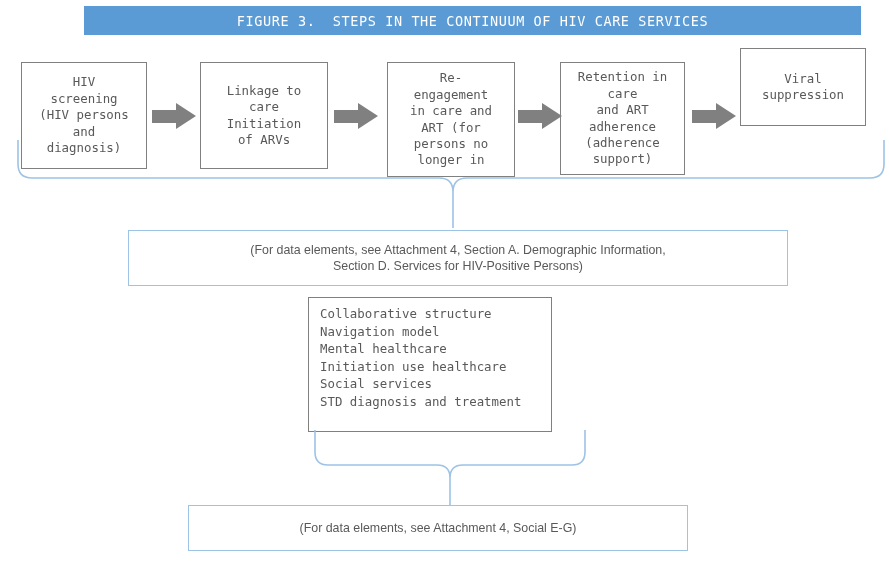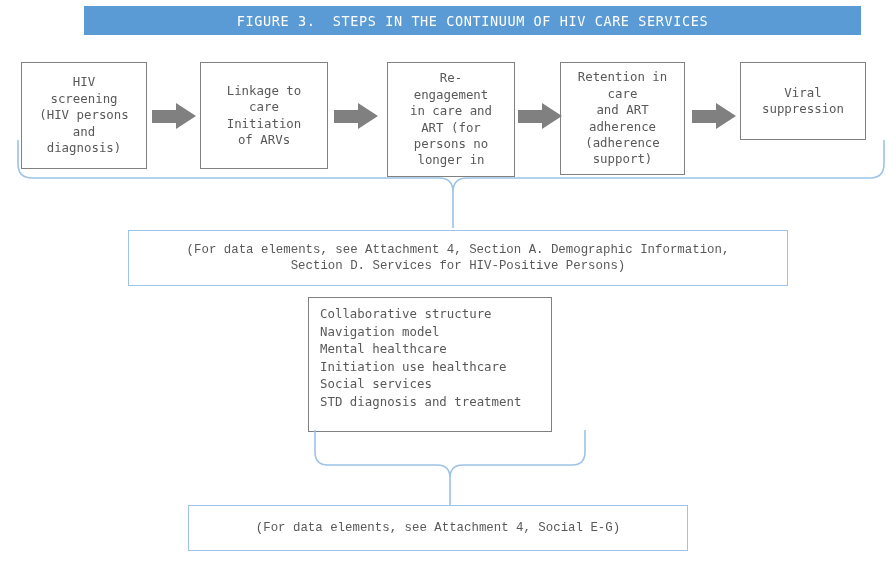--- a/index.html
+++ b/index.html
@@ -59,21 +59,21 @@
     line-height: 16.4px;
     color: #595959;
     white-space: pre-line;
     font-family: "DejaVu Sans Mono", "Liberation Mono", monospace;
   }
 
   #step-1 { left: 21px;  top: 62px; width: 126px; height: 107px; }
   #step-2 { left: 200px; top: 62px; width: 128px; height: 107px; }
   #step-3 { left: 387px; top: 62px; width: 128px; height: 115px; }
   #step-4 { left: 560px; top: 62px; width: 125px; height: 113px; }
-  #step-5 { left: 740px; top: 62px; width: 126px; height: 78px; }
+  #step-5 { left: 740px; top: 48px; width: 126px; height: 78px; }
 
   
   .arrow {
     position: absolute;
     width: 44px;
     height: 26px;
     top: 103px;
   }
   .arrow .shaft {
     position: absolute;
@@ -112,21 +112,21 @@
     box-sizing: border-box;
     border: 1px solid #9DC3E6;
     background: #ffffff;
   }
   .note-text {
     font-size: 12.4px;
     line-height: 16.4px;
     color: #595959;
     white-space: pre-line;
     text-align: center;
-    font-family: Liberation Mono, monospace;
+    font-family: Liberation Sans, sans-serif;
   }
 
   #note-demographics {
     left: 128px;
     top: 230px;
     width: 660px;
     height: 56px;
     display: flex;
     align-items: center;
     justify-content: center;

